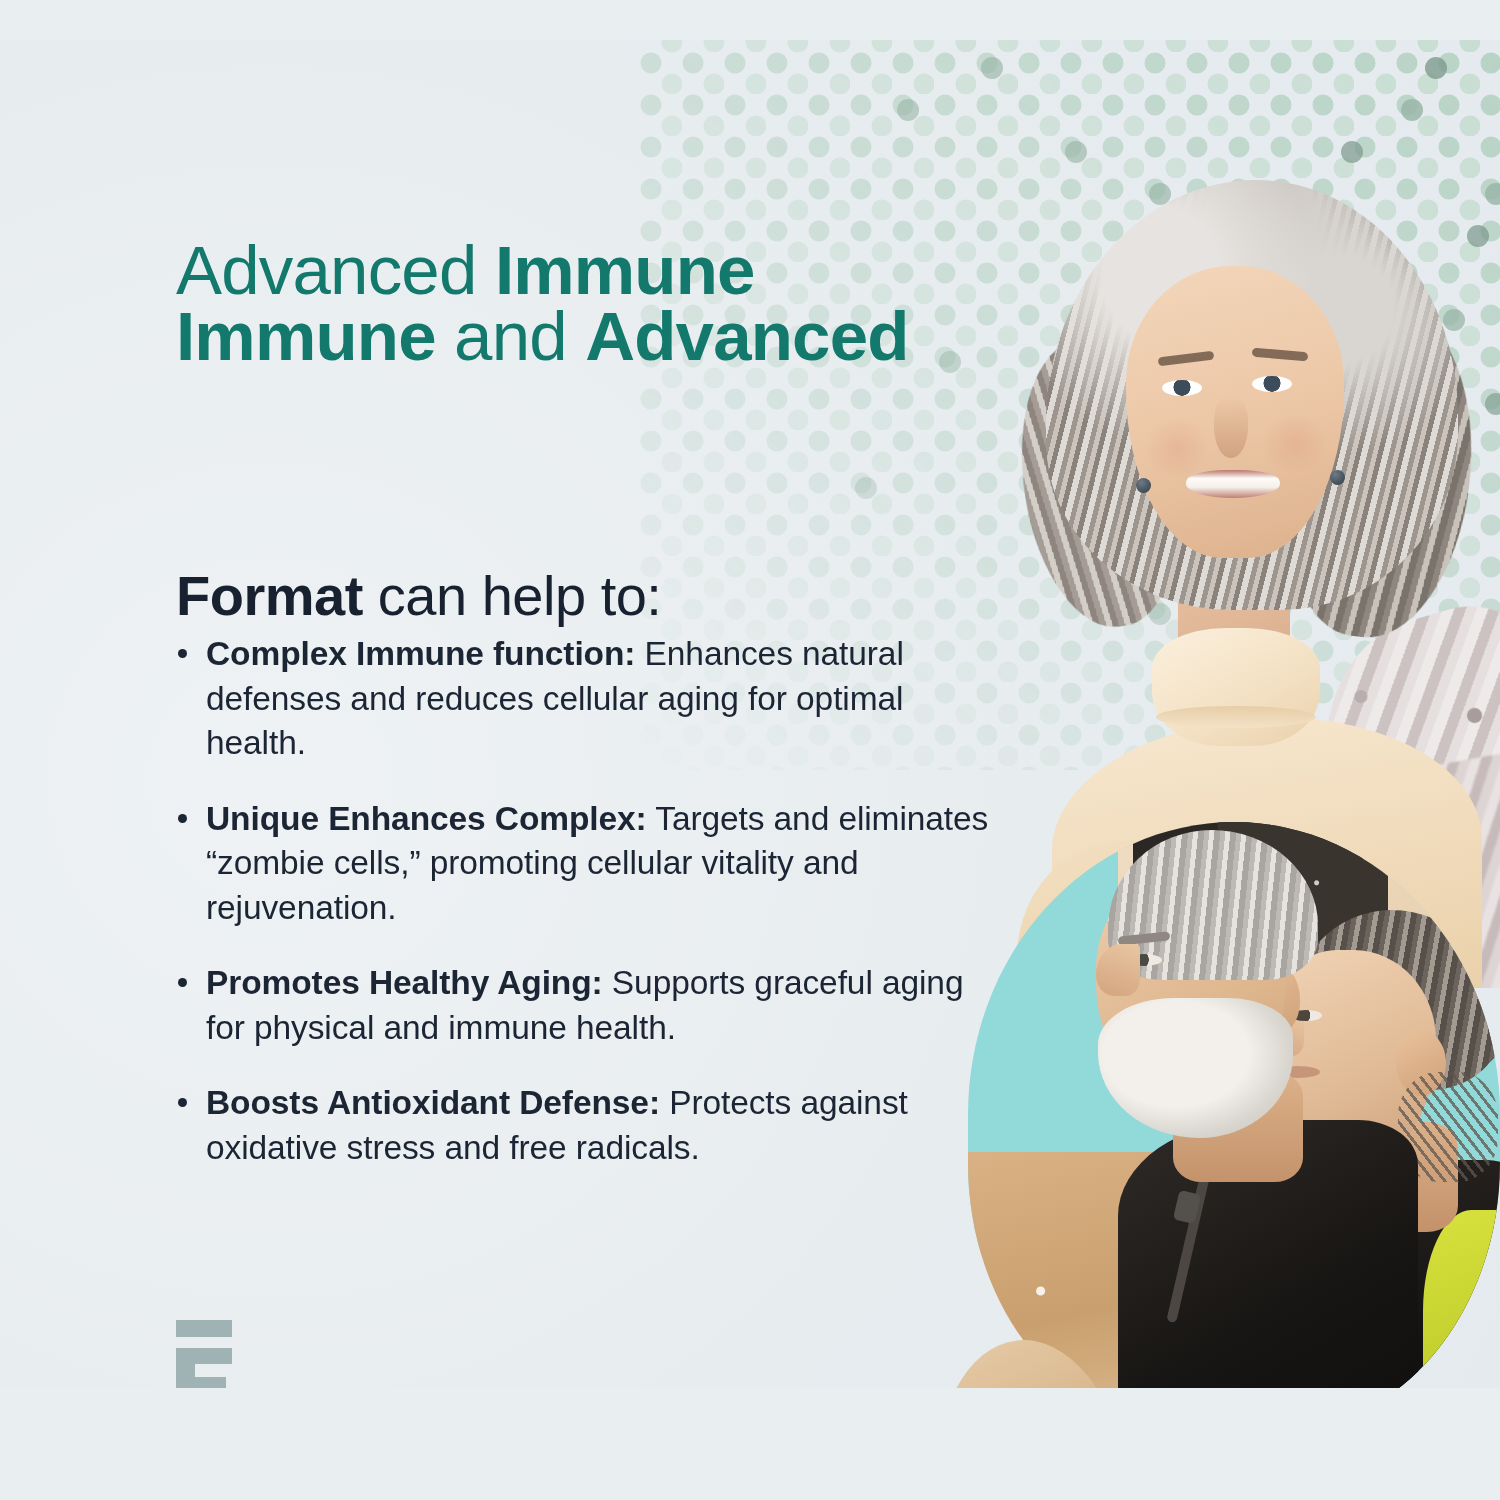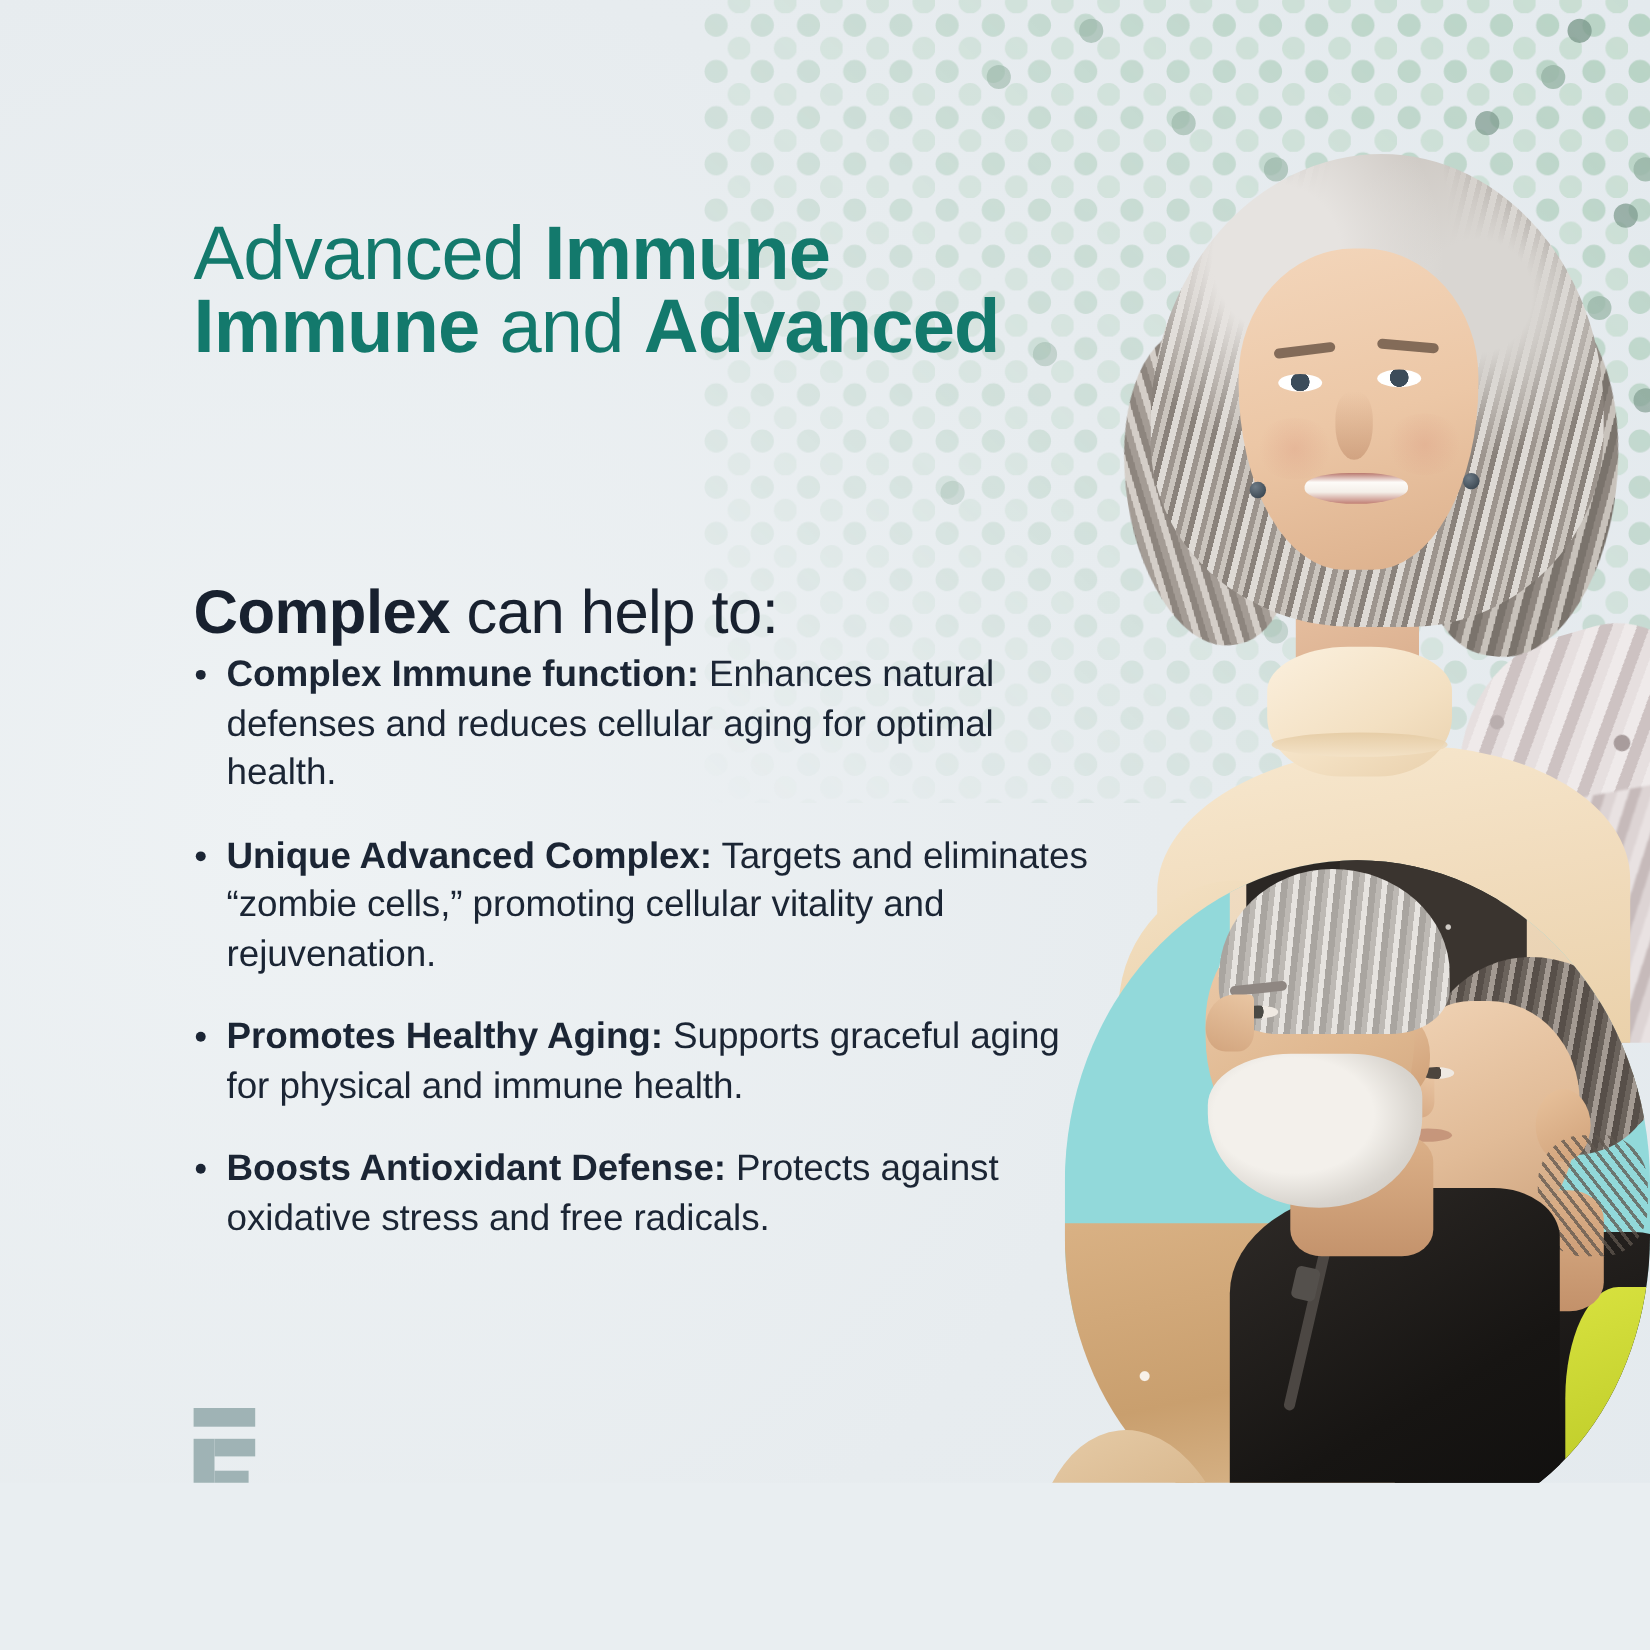--- a/index.html
+++ b/index.html
@@ -8,20 +8,21 @@
     background:#e9eef1;
     font-family:"Liberation Sans", sans-serif;
     overflow:hidden;
   }
   .canvas{
     position:relative;
     width:1500px;height:1348px;
     background:
       radial-gradient(circle at 18% 55%, #eef2f4 0%, #e7ecef 55%, #e4eaee 100%);
     overflow:hidden;
+    margin-top:40px;
   }
 
   
   .dotfield{
     position:absolute;
     top:-30px;right:-20px;
     width:880px;height:760px;
     pointer-events:none;
     z-index:1;
   }
@@ -543,28 +544,28 @@
 
   <div class="board-tail"></div>
   <div class="surfboard">
     <div class="grain"></div>
     <div class="stripe"></div>
     <div class="wax"></div>
   </div>
 
   <h1 class="headline"><span>Advanced </span><b>Immune</b><br><b>Immune</b><span> and </span><b>Advanced</b><br></h1>
 
-  <h2 class="subhead"><b>Complex</b><span> can help to:</span></h2>
+  <h2 class="subhead"><b>Format</b><span> can help to:</span></h2>
 
   <ul class="benefits" style="list-style:none;margin:0;padding:0;">
     <li class="benefit">
       <span class="dot"></span><b>Complex Immune function:</b><span> Enhances natural defenses and reduces cellular aging for optimal health.</span>
     </li>
     <li class="benefit">
-      <span class="dot"></span><b>Unique Advanced Complex:</b><span> Targets and eliminates “zombie cells,” promoting cellular vitality and rejuvenation.</span>
+      <span class="dot"></span><b>Unique Enhances Complex:</b><span> Targets and eliminates “zombie cells,” promoting cellular vitality and rejuvenation.</span>
     </li>
     <li class="benefit">
       <span class="dot"></span><b>Promotes Healthy Aging:</b><span> Supports graceful aging for physical and immune health.</span>
     </li>
     <li class="benefit">
       <span class="dot"></span><b>Boosts Antioxidant Defense:</b><span> Protects against oxidative stress and free radicals.</span>
     </li>
   </ul>
 
   <div class="logo" title="E">

